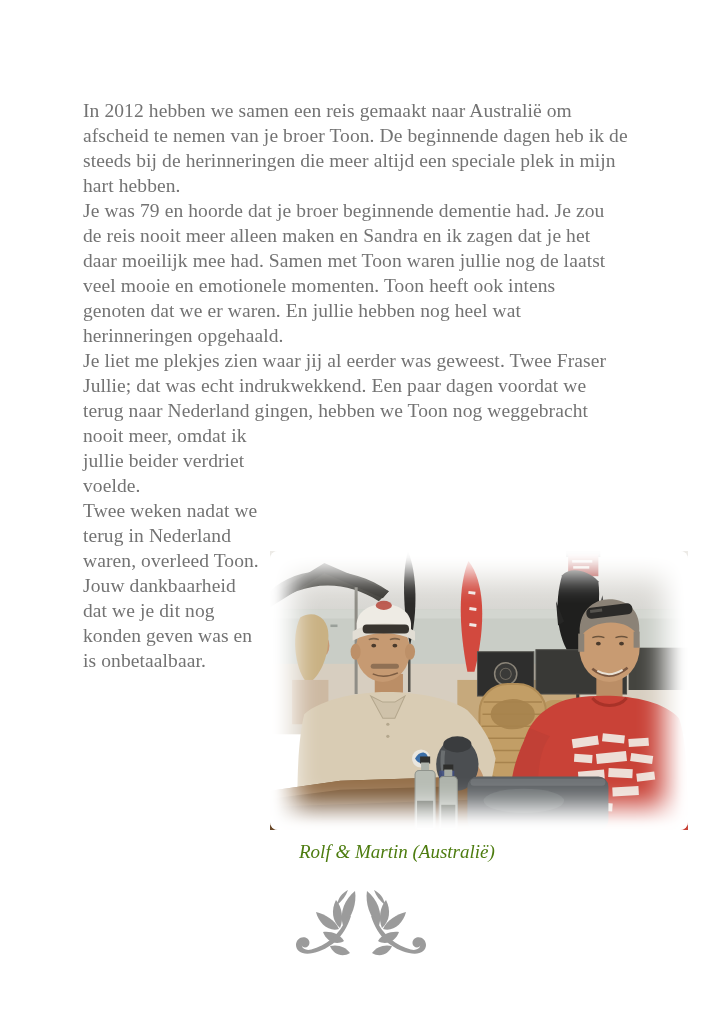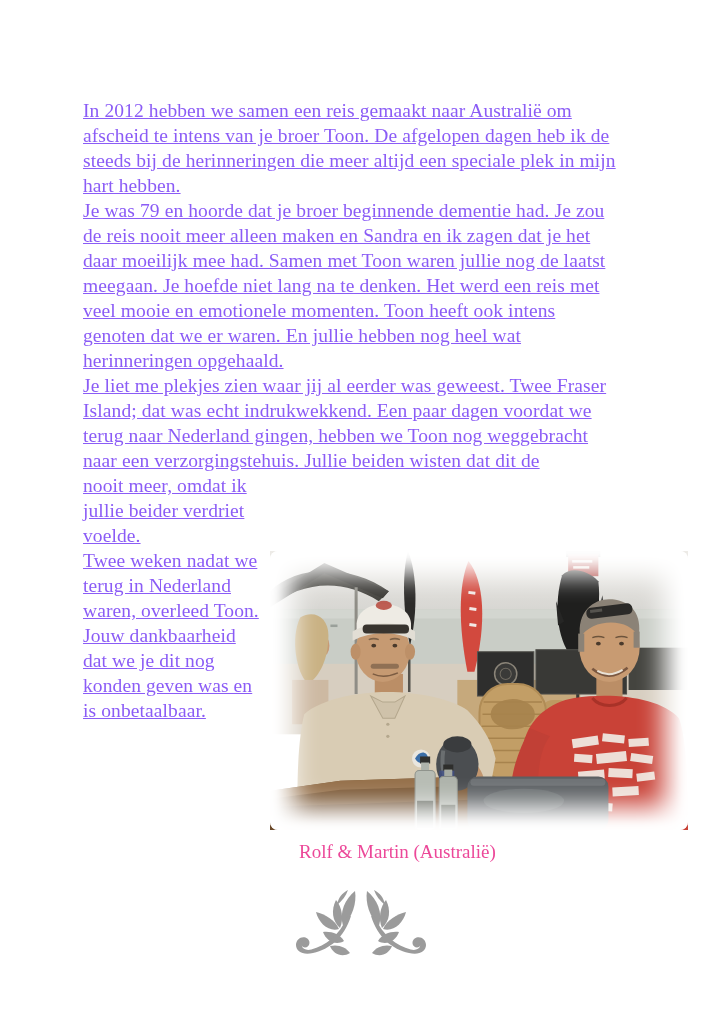--- a/index.html
+++ b/index.html
@@ -5,63 +5,60 @@
   html,body{margin:0;padding:0;background:#ffffff;}
   .page{
     position:relative;
     width:723px;height:1024px;
     background:#ffffff;
     overflow:hidden;
     font-family:"Liberation Serif", serif;
   }
   .text{
     position:absolute;left:83px;top:98px;
-    color:#8b5cf6;
+    color:#737373;
     font-size:19.5px;line-height:25px;
     letter-spacing:0.1px;
-    text-decoration:underline;
   }
   .line{white-space:nowrap;min-height:25px;}
   .photo{
     position:absolute;left:270px;top:551px;width:418px;height:279px;
   }
   .photo svg{display:block;width:100%;height:100%;}
   .photo::after{
     content:"";position:absolute;inset:0;
     box-shadow:inset 0 0 26px 24px #ffffff, inset 0 0 8px 6px rgba(255,255,255,.85);
     border-radius:8px;pointer-events:none;
   }
   .caption{
     position:absolute;left:299px;top:841px;
-    font-size:19px;color:#ec4899;
+    font-style:italic;font-size:19px;color:#4d7c0f;
     white-space:nowrap;
   }
   .ornament{position:absolute;left:292px;top:890px;}
 </style>
 </head>
 <body>
 
 <div class="page">
 
   <div class="text">
     <div class="line">In 2012 hebben we samen een reis gemaakt naar Australië om</div>
-    <div class="line">afscheid te intens van je broer Toon. De afgelopen dagen heb ik de</div>
+    <div class="line">afscheid te nemen van je broer Toon. De beginnende dagen heb ik de</div>
     <div class="line">steeds bij de herinneringen die meer altijd een speciale plek in mijn</div>
     <div class="line">hart hebben.</div>
     <div class="line">Je was 79 en hoorde dat je broer beginnende dementie had. Je zou</div>
     <div class="line">de reis nooit meer alleen maken en Sandra en ik zagen dat je het</div>
     <div class="line">daar moeilijk mee had. Samen met Toon waren jullie nog de laatst</div>
-    <div class="line">meegaan. Je hoefde niet lang na te denken. Het werd een reis met</div>
     <div class="line">veel mooie en emotionele momenten. Toon heeft ook intens</div>
     <div class="line">genoten dat we er waren. En jullie hebben nog heel wat</div>
     <div class="line">herinneringen opgehaald.</div>
     <div class="line">Je liet me plekjes zien waar jij al eerder was geweest. Twee Fraser</div>
-    <div class="line">Island; dat was echt indrukwekkend. Een paar dagen voordat we</div>
+    <div class="line">Jullie; dat was echt indrukwekkend. Een paar dagen voordat we</div>
     <div class="line">terug naar Nederland gingen, hebben we Toon nog weggebracht</div>
-    <div class="line">naar een verzorgingstehuis. Jullie beiden wisten dat dit de</div>
     <div class="line">nooit meer, omdat ik</div>
     <div class="line">jullie beider verdriet</div>
     <div class="line">voelde.</div>
     <div class="line">Twee weken nadat we</div>
     <div class="line">terug in Nederland</div>
     <div class="line">waren, overleed Toon.</div>
     <div class="line">Jouw dankbaarheid</div>
     <div class="line">dat we je dit nog</div>
     <div class="line">konden geven was en</div>
     <div class="line">is onbetaalbaar.</div>

